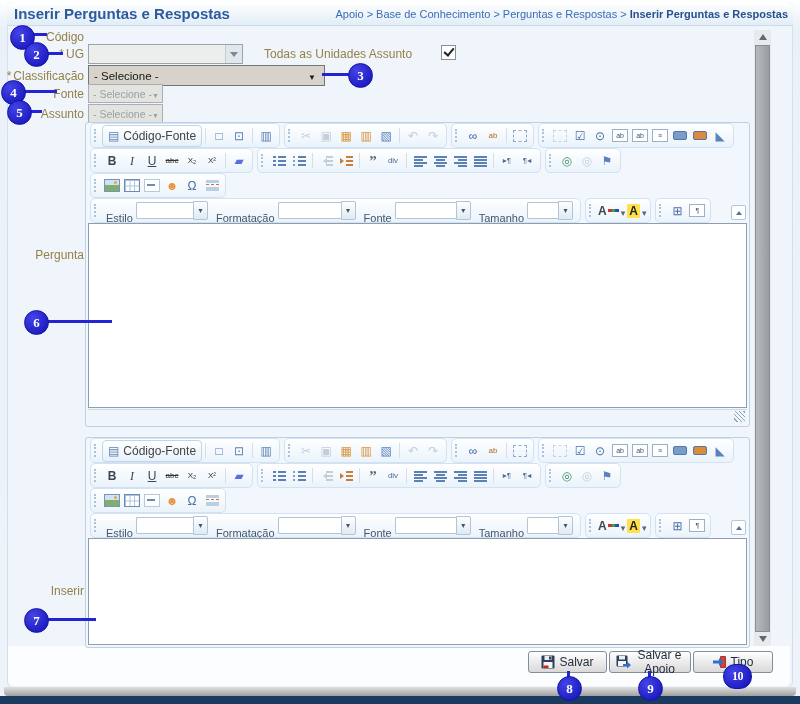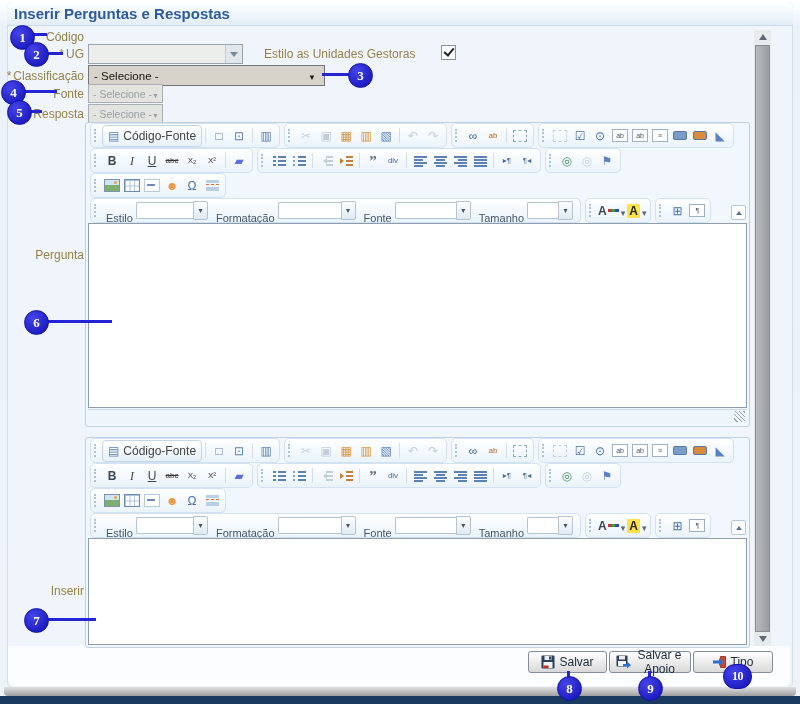--- a/index.html
+++ b/index.html
@@ -142,40 +142,43 @@
 </style>
 </head>
 <body>
 
 <div id="window">
 
   <div class="panel"></div>
 
   <div class="header-band"></div>
   <div class="page-title">Inserir Perguntas e Respostas</div>
+  <div class="breadcrumb">
+    <span>Apoio</span><span class="sep">&gt;</span><span>Base de Conhecimento</span><span class="sep">&gt;</span><span>Perguntas e Respostas</span><span class="sep">&gt;</span><span class="current">Inserir Perguntas e Respostas</span>
+  </div>
 
   <div class="flabel" style="top:30px">Código</div>
   <div class="flabel" style="top:47px">
     <span class="req">*</span><span>UG</span>
   </div>
   <div class="flabel" style="top:69px">
     <span class="req">*</span><span>Classificação</span>
   </div>
   <div class="flabel" style="top:87px">Fonte</div>
-  <div class="flabel" style="top:107px">Resposta</div>
+  <div class="flabel" style="top:107px">Assunto</div>
   <div class="flabel" style="top:248px">Pergunta</div>
   <div class="flabel" style="top:584px">Inserir</div>
 
   <div class="ug-select">
     <span class="ug-value"></span>
     <span class="ug-arrow">
         <span class="tri-down-sm"></span>
       </span>
   </div>
-  <div class="chk-label">Estilo as Unidades Gestoras</div>
+  <div class="chk-label">Todas as Unidades Assunto</div>
   <div class="checkbox">
     <span class="checkmark"></span>
   </div>
   <div class="sel-classic">
     <span>- Selecione -</span>
     <span class="selarrow-dark"></span>
   </div>
   <div class="sel-disabled" style="top:84px">
     <span>- Selecione -</span>
     <span class="selarrow-gray"></span>

